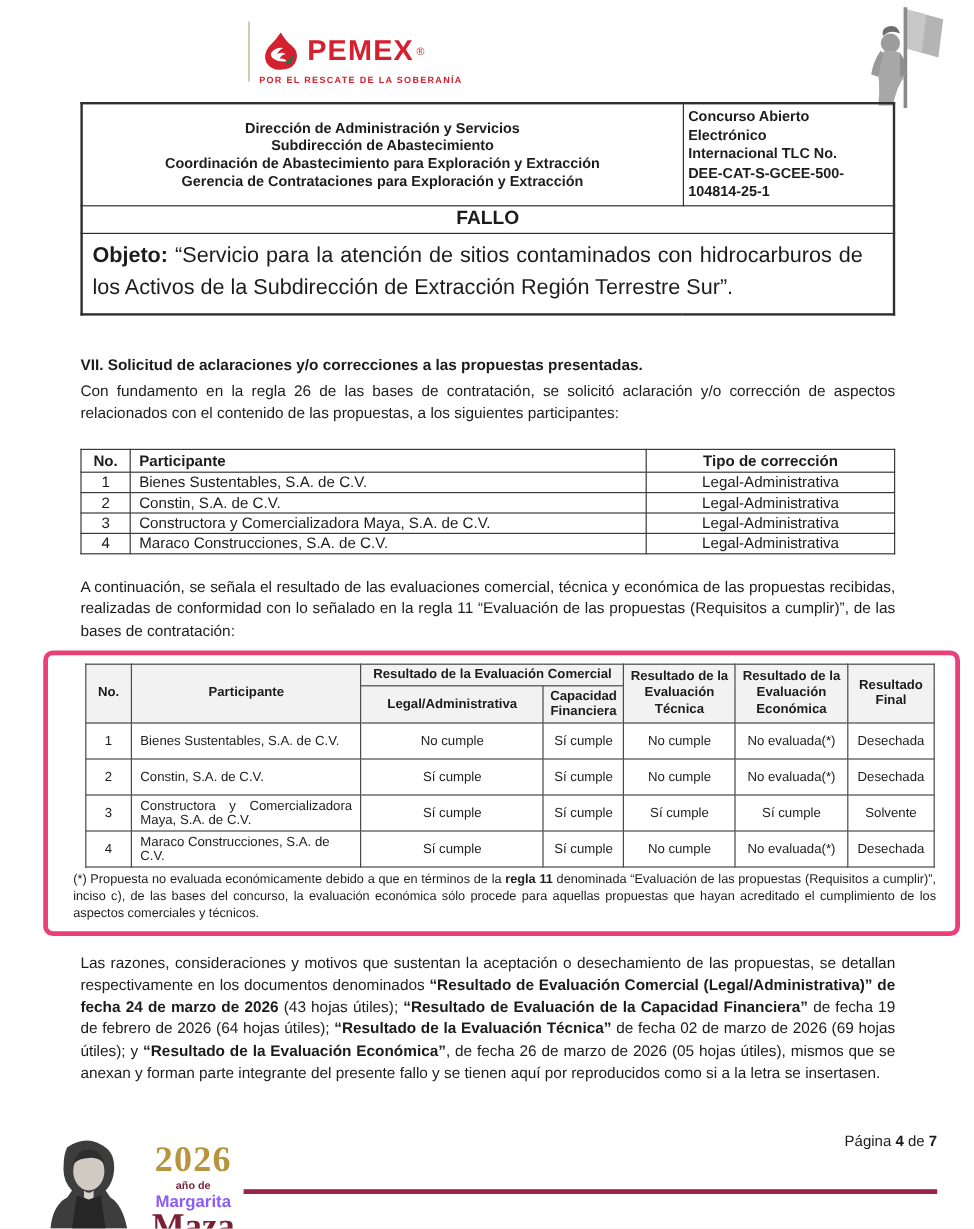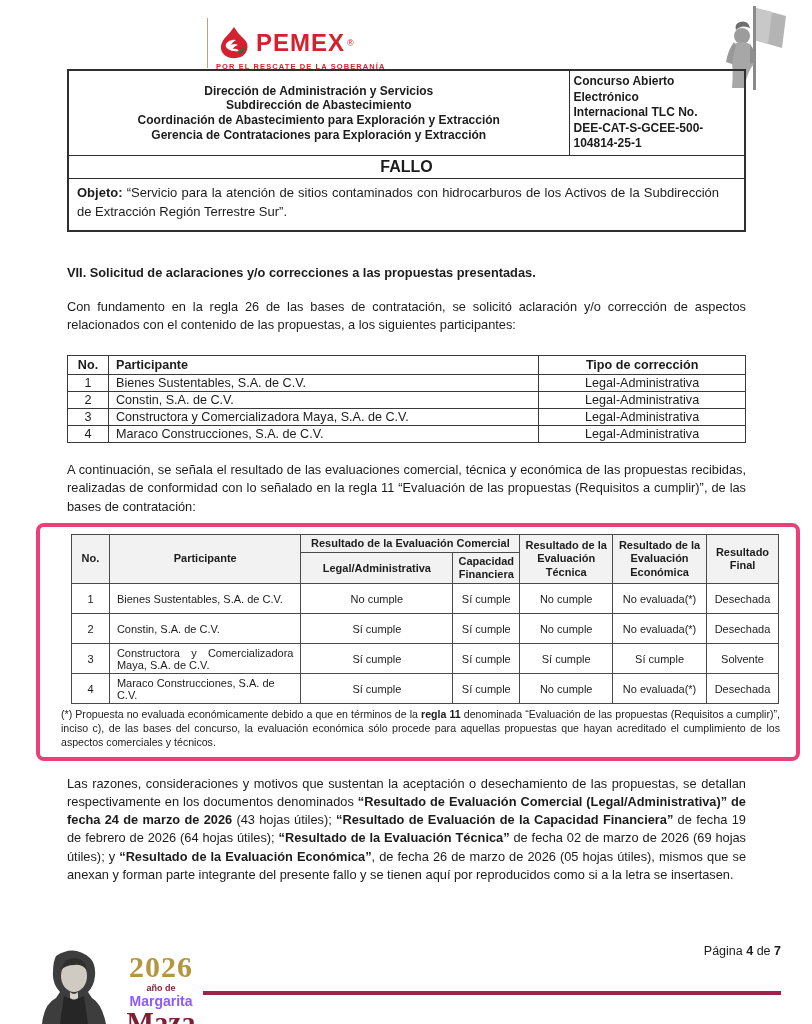--- a/index.html
+++ b/index.html
@@ -19,35 +19,35 @@
   .gob-text .l2 { font-size:31px; font-weight:bold; margin-top:1px; }
   .brand-divider { position:absolute; top:18px; left:207px; width:1px; height:50px; background:#b9a77a; }
   .pemex-logo { position:absolute; top:26px; left:216px; }
   .pemex-row { display:flex; align-items:center; }
   .pemex-name { font-size:24px; font-weight:bold; color:#d5202f; letter-spacing:1px; margin-left:4px; font-family:"Liberation Sans",sans-serif;text-align:center;}
   .pemex-reg { font-size:9px; color:#d5202f; vertical-align:top; margin-left:2px;}
   .pemex-tagline { font-size:7.5px; font-weight:bold; color:#d5202f; letter-spacing:1.1px; margin-top:2px; }
   .monument { position:absolute; top:2px; left:698px; width:96px; height:98px; }
 
   
-  .content { position:absolute; top:69px; left:67px; width:679px; }
+  .content { position:absolute; top:85px; left:67px; width:679px; }
   table { border-collapse:collapse; }
   .hdr-table { width:679px; border:2px solid #2f2f2f; }
   .hdr-table td { border:1.4px solid #2f2f2f; vertical-align:middle; }
   .hdr-unit { width:501px; text-align:center; font-weight:bold; font-size:12px; line-height:1.22; padding:3px 6px; }
   .hdr-concurso { text-align:left; font-weight:bold; font-size:12px; line-height:1.3; padding:3px 4px; }
   .hdr-fallo { text-align:center; font-weight:bold; font-size:16px; padding:2px 0; }
-  .hdr-objeto { font-size:13px; text-align:justify; padding:4px 25px 8px 8px; line-height:1.5; }
+  .hdr-objeto { font-size:18px; text-align:justify; padding:4px 25px 8px 8px; line-height:1.5; }
   .b { font-weight:bold; }
 
   
   .sec-heading { font-weight:bold; font-size:12.8px; margin:0; }
   .para { font-size:12.8px; line-height:1.42; text-align:justify; margin:0; }
   .h-vii { margin-top:33px; }
-  .p-vii { margin-top:18px; }
+  .p-vii { margin-top:6px; }
 
   
   .t1 { width:679px; margin-top:21px; border:1.6px solid #3a3a3a; }
   .t1 th, .t1 td { border:1.2px solid #3a3a3a; font-size:12.6px; padding:1px 7px; }
   .t1 th { font-weight:bold; text-align:center; padding:2px 7px;}
   .t1 .c-no { width:41px; text-align:center; }
   .t1 .c-part { width:431px; text-align:left; }
   .t1 .c-tipo { width:207px; text-align:center; }
 
   .h-viii { margin-top:28px; }

